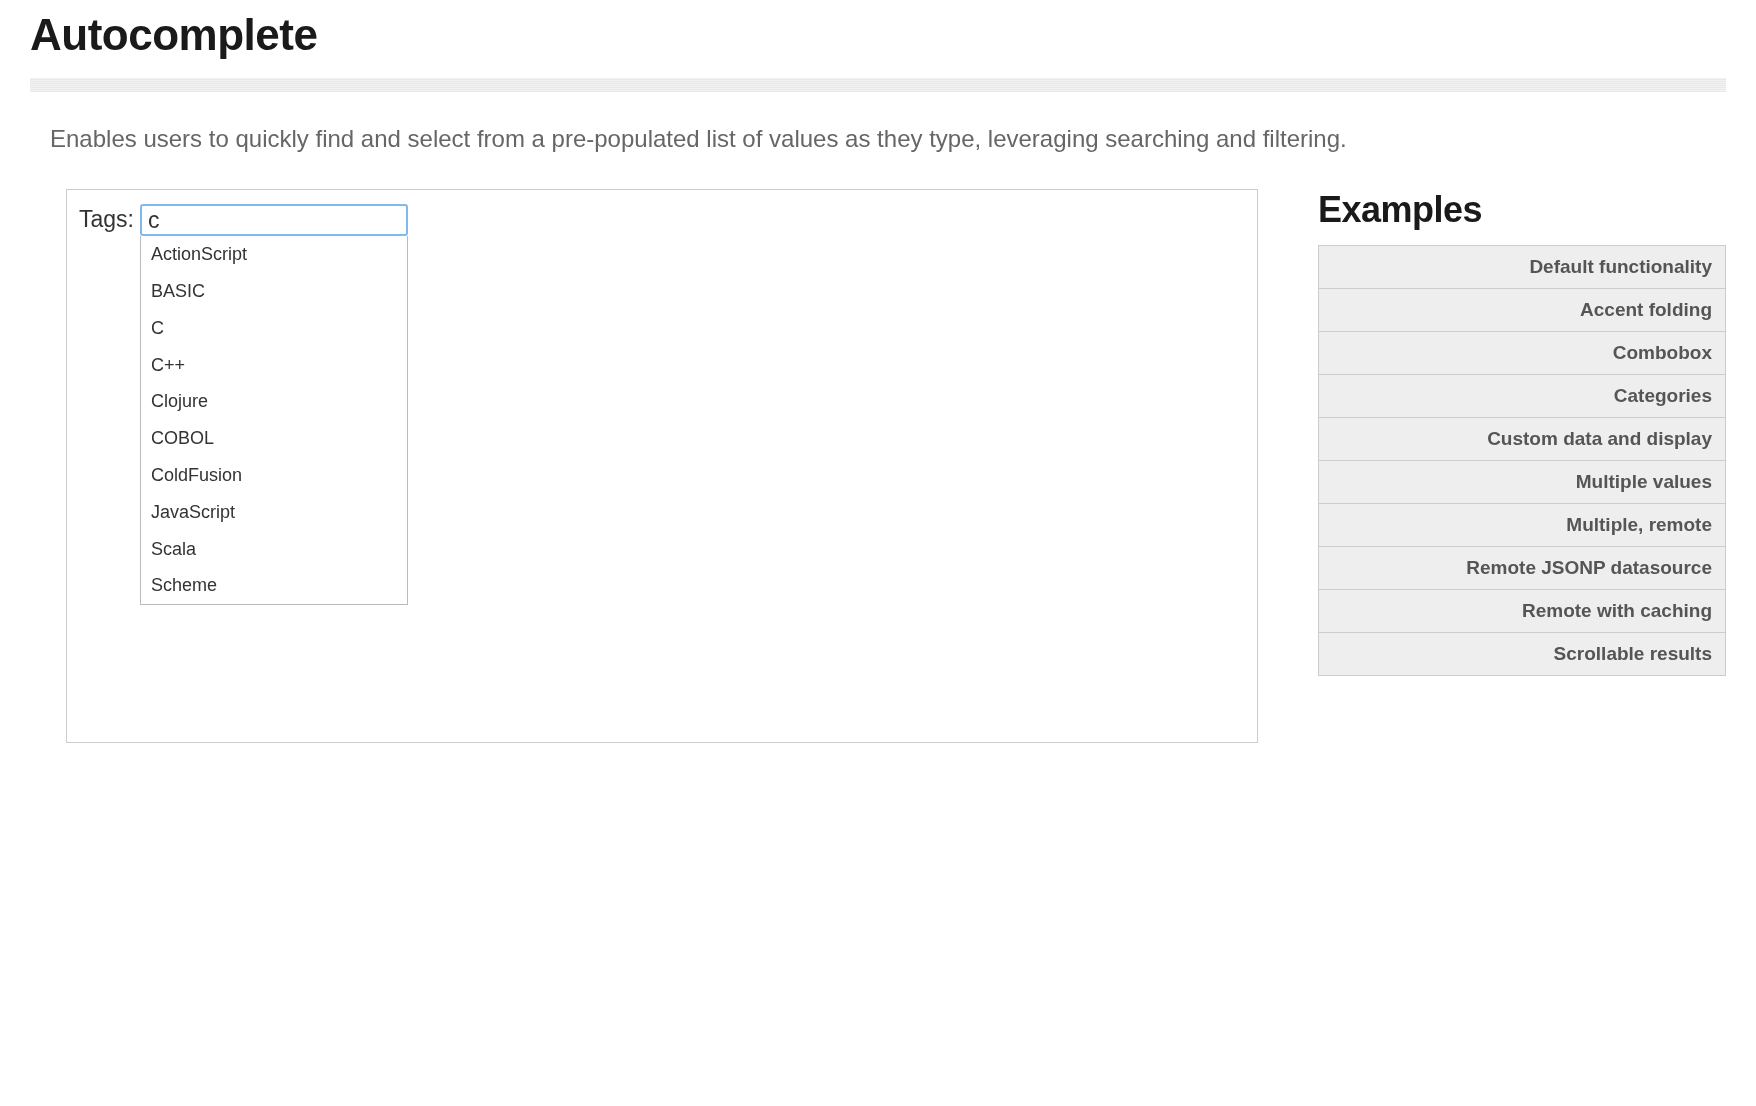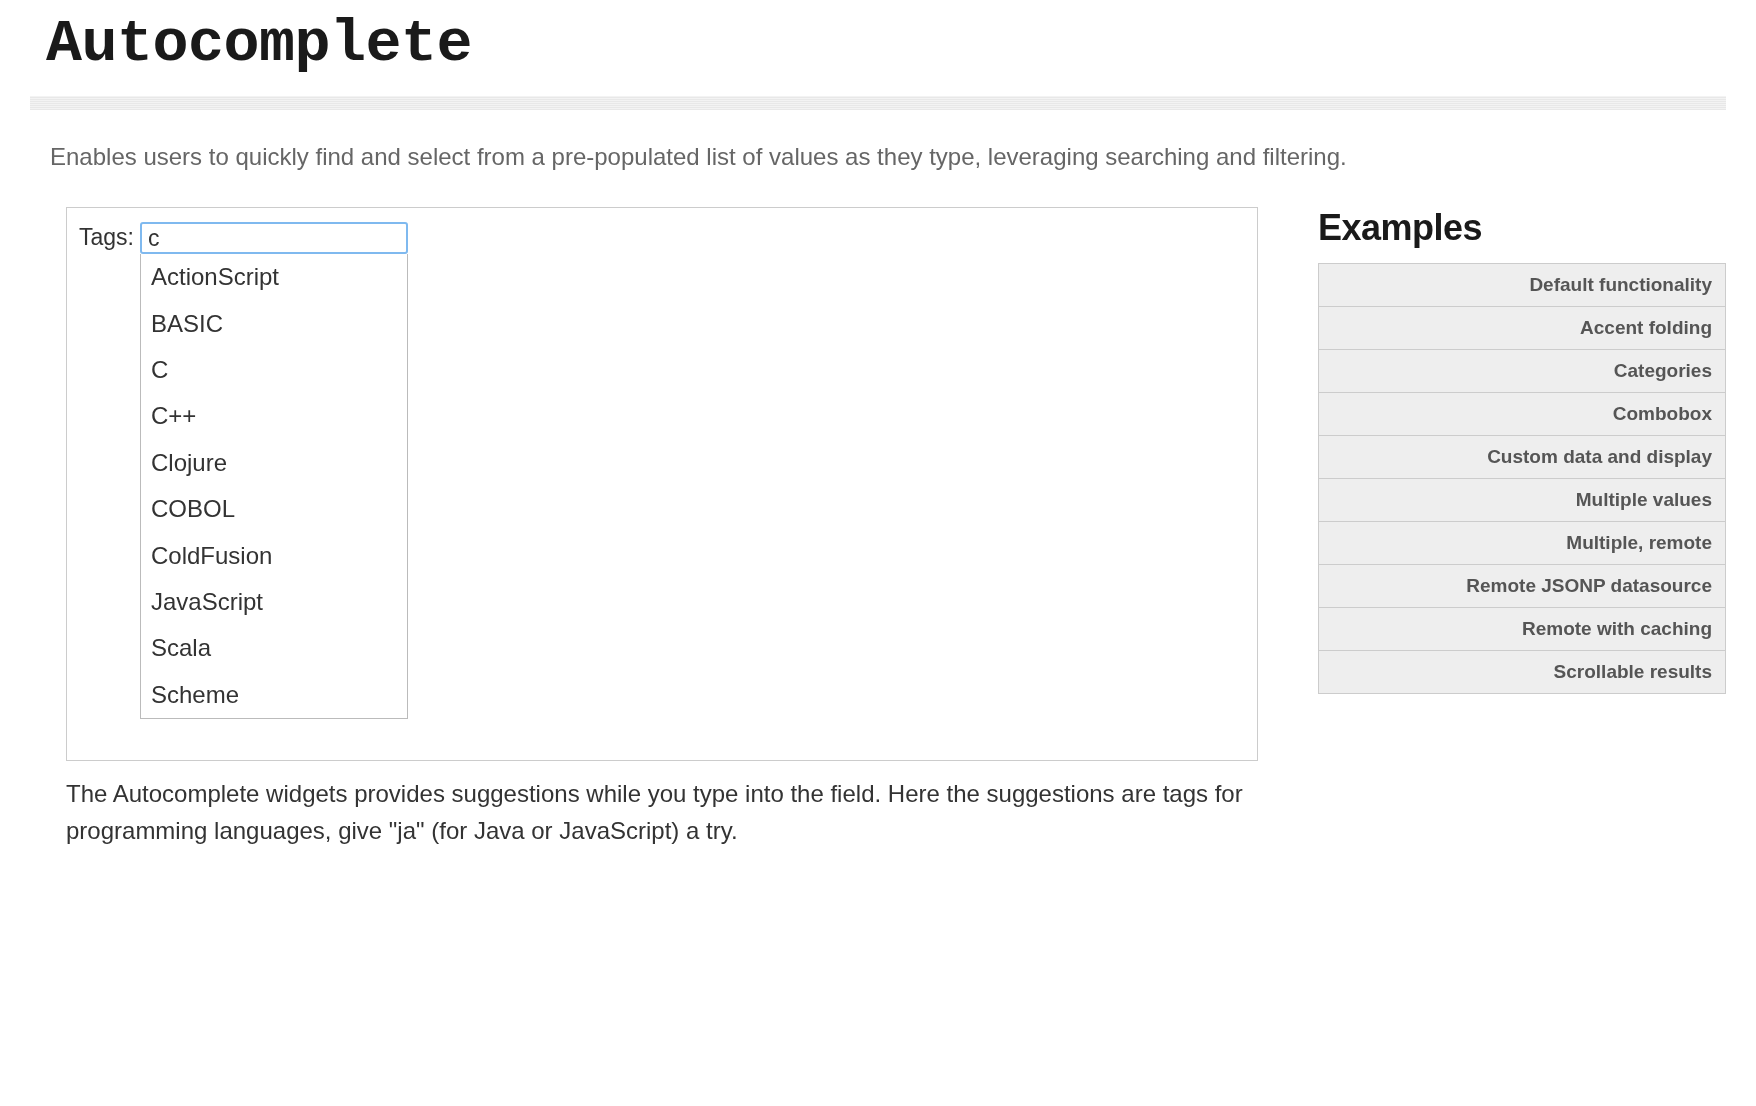--- a/index.html
+++ b/index.html
@@ -7,28 +7,27 @@
       margin: 0;
       padding: 0;
     }
     body {
       font-family: "Helvetica Neue", Helvetica, Arial, sans-serif;
       color: #333;
       background: #fff;
       padding: 10px 30px 30px 30px;
     }
     .page-title {
-      font-family: Liberation Mono, monospace;
+      font-family: Liberation Sans, sans-serif;
       font-stretch: condensed;
-      font-size: 60px;
+      font-size: 44px;
       font-weight: 800;
       color: #1a1a1a;
       margin-bottom: 18px;
       letter-spacing: -0.5px;
-      margin-left: 16px;
     }
     .divider-strip {
       height: 14px;
       background: repeating-linear-gradient(0deg, #e8e8e8 0, #e8e8e8 1px, #f3f3f3 1px, #f3f3f3 2px);
       margin-bottom: 28px;
     }
     .description {
       color: #666;
       font-size: 24px;
       line-height: 1.55;
@@ -82,21 +81,21 @@
       top: 32px;
       left: 0;
       width: 268px;
       border: 1px solid #bbb;
       border-top: none;
       background: #fff;
       z-index: 10;
     }
     .ac-item {
       padding: 4px 8px 4px 10px;
-      font-size: 24px;
+      font-size: 18px;
       color: #333;
       cursor: default;
       line-height: 1.6;
     }
     .after-text {
       font-size: 24px;
       color: #333;
       line-height: 1.55;
       margin-top: 14px;
     }
@@ -155,30 +154,29 @@
             <div class="ac-item">Clojure</div>
             <div class="ac-item">COBOL</div>
             <div class="ac-item">ColdFusion</div>
             <div class="ac-item">JavaScript</div>
             <div class="ac-item">Scala</div>
             <div class="ac-item">Scheme</div>
           </div>
         </div>
       </div>
     </div>
-    <p class="after-text">The Autocomplete widgets provides suggestions while you type into the field. Here the suggestions are tags for programming languages, give "ja" (for Java or JavaScript) a try.</p>
   </div>
 
   <aside class="sidebar">
     <h2 class="sidebar-title">Examples</h2>
     <nav class="sidebar-list">
       <a class="sidebar-link">Default functionality</a>
       <a class="sidebar-link">Accent folding</a>
+      <a class="sidebar-link">Combobox</a>
       <a class="sidebar-link">Categories</a>
-      <a class="sidebar-link">Combobox</a>
       <a class="sidebar-link">Custom data and display</a>
       <a class="sidebar-link">Multiple values</a>
       <a class="sidebar-link">Multiple, remote</a>
       <a class="sidebar-link">Remote JSONP datasource</a>
       <a class="sidebar-link">Remote with caching</a>
       <a class="sidebar-link">Scrollable results</a>
     </nav>
   </aside>
 
 </div>

